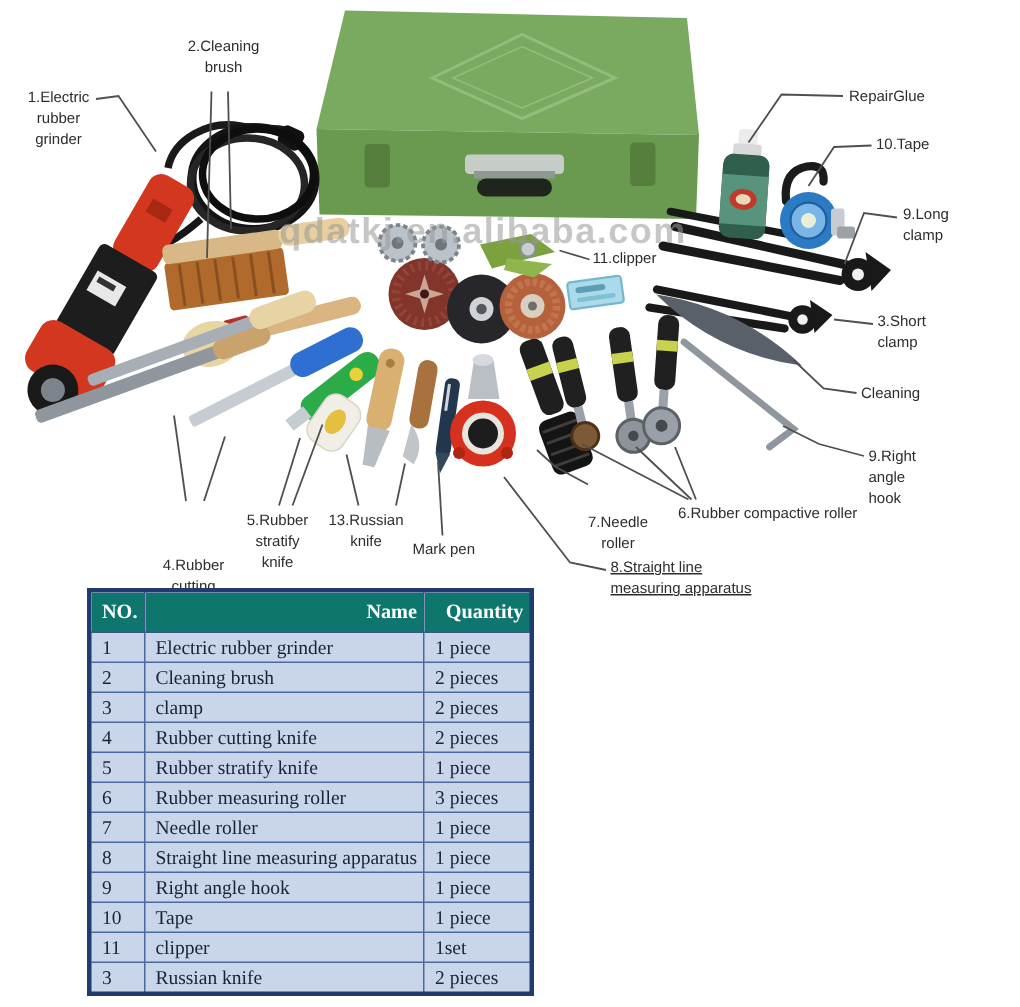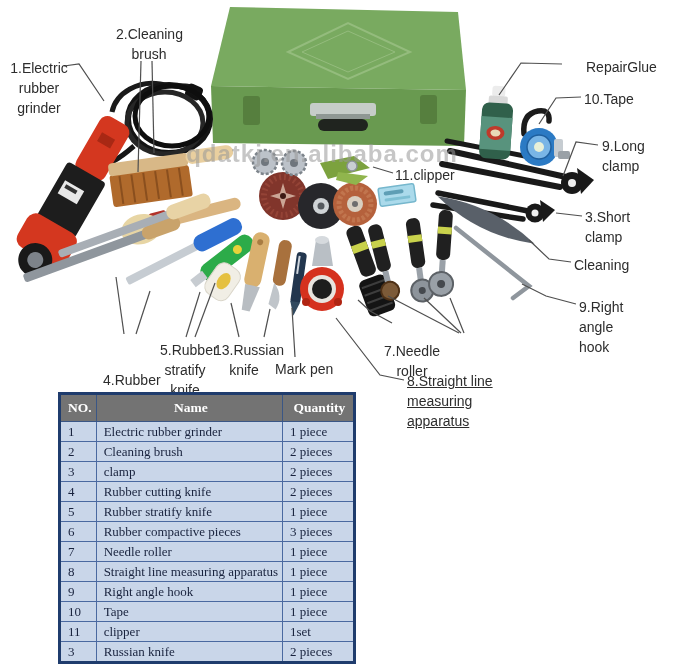--- a/index.html
+++ b/index.html
@@ -1,26 +1,26 @@
 <!DOCTYPE html>
 <html><head>
 <meta charset="utf-8">
 <style>
   html,body{margin:0;padding:0;background:#fff;}
   .stage{position:relative;width:680px;height:671px;background:#ffffff;overflow:hidden;
          font-family:"Liberation Sans",sans-serif;}
   .photo-svg{position:absolute;left:0;top:0;}
-  .lbl{position:absolute;font-size:14px;line-height:1.42;color:#2d2d2d;}
+  .lbl{position:absolute;font-size:10px;line-height:1.42;color:#2d2d2d;}
   .lbl.c{text-align:center;}
   .lbl.nw{white-space:nowrap;}
   .parts-table{position:absolute;left:58px;top:392px;border-collapse:collapse;
                background:#c9d6e9;border:3px solid #1f3c6d;
                font-family:"Liberation Serif",serif;table-layout:fixed;}
-  .parts-table th{background:#737373;color:#ffffff;font-size:13.5px;font-weight:bold;
-                  text-align:center;padding:5px 4px 5px 7px;border:1px solid #3a5685;
+  .parts-table th{background:#0f766e;color:#ffffff;font-size:13.5px;font-weight:bold;
+                  text-align:right;padding:5px 4px 5px 7px;border:1px solid #3a5685;
                   overflow:hidden;white-space:nowrap;}
   .parts-table td{font-size:13px;color:#18223d;padding:2px 4px 1px 7px;height:16px;
                   border:1px solid #4a69a0;border-top:1.4px solid #27477e;
                   overflow:hidden;white-space:nowrap;}
 </style>
 </head>
 <body>
 
 <div class="stage">
 
@@ -243,27 +243,28 @@
       <polyline points="264,337 270,309"></polyline>
       <polyline points="295,357 292,308"></polyline>
       <polyline points="393,173 373,167"></polyline>
     </g>
 
     <text x="322" y="162" text-anchor="middle" font-size="24" font-weight="bold" letter-spacing="1" fill="#999999" opacity="0.55" style="font-family:'Liberation Sans',sans-serif">qdatkj.en.alibaba.com</text>
   </svg>
 
   <div class="lbl c" style="left:8px;   top:59px;  width:62px;">1.Electric rubber grinder</div>
   <div class="lbl c" style="left:116px; top:25px;  width:66px;">2.Cleaning brush</div>
-  <div class="lbl nw" style="left:586px; top:58px;">RepairGlue</div>
+  <div class="lbl nw" style="left:566px; top:58px;">RepairGlue</div>
   <div class="lbl nw" style="left:584px; top:90px;">10.Tape</div>
   <div class="lbl" style="left:602px; top:137px; width:46px;">9.Long clamp</div>
   <div class="lbl" style="left:585px; top:208px; width:48px;">3.Short clamp</div>
   <div class="lbl nw" style="left:574px; top:256px;">Cleaning</div>
   <div class="lbl" style="left:579px; top:298px; width:46px;">9.Right angle hook</div>
   <div class="lbl c" style="left:384px; top:321px; width:56px;margin-top:21px;">7.Needle roller</div>
+  <div class="lbl" style="left:452px; top:336px; width:136px;">6.Rubber compactive roller</div>
   <div class="lbl" style="left:407px; top:372px; width:94px;text-decoration:underline;">8.Straight line measuring apparatus</div>
   <div class="lbl c" style="left:103px; top:338px; width:52px;margin-top:33px;">4.Rubber cutting knife</div>
   <div class="lbl c" style="left:160px; top:341px; width:50px;">5.Rubber stratify knife</div>
   <div class="lbl c" style="left:214px; top:341px; width:60px;">13.Russian knife</div>
   <div class="lbl nw" style="left:275px; top:360px;">Mark pen</div>
   <div class="lbl nw" style="left:395px; top:166px;text-align:center;">11.clipper</div>
 
   <table class="parts-table">
     <colgroup>
         <col style="width:35px">
@@ -298,21 +299,21 @@
           <td>Rubber cutting knife</td>
           <td>2 pieces</td>
         </tr>
       <tr>
           <td>5</td>
           <td>Rubber stratify knife</td>
           <td>1 piece</td>
         </tr>
       <tr>
           <td>6</td>
-          <td>Rubber compactive pieces</td>
+          <td>Rubber measuring roller</td>
           <td>3 pieces</td>
         </tr>
       <tr>
           <td>7</td>
           <td>Needle roller</td>
           <td>1 piece</td>
         </tr>
       <tr>
           <td>8</td>
           <td>Straight line measuring apparatus</td>

